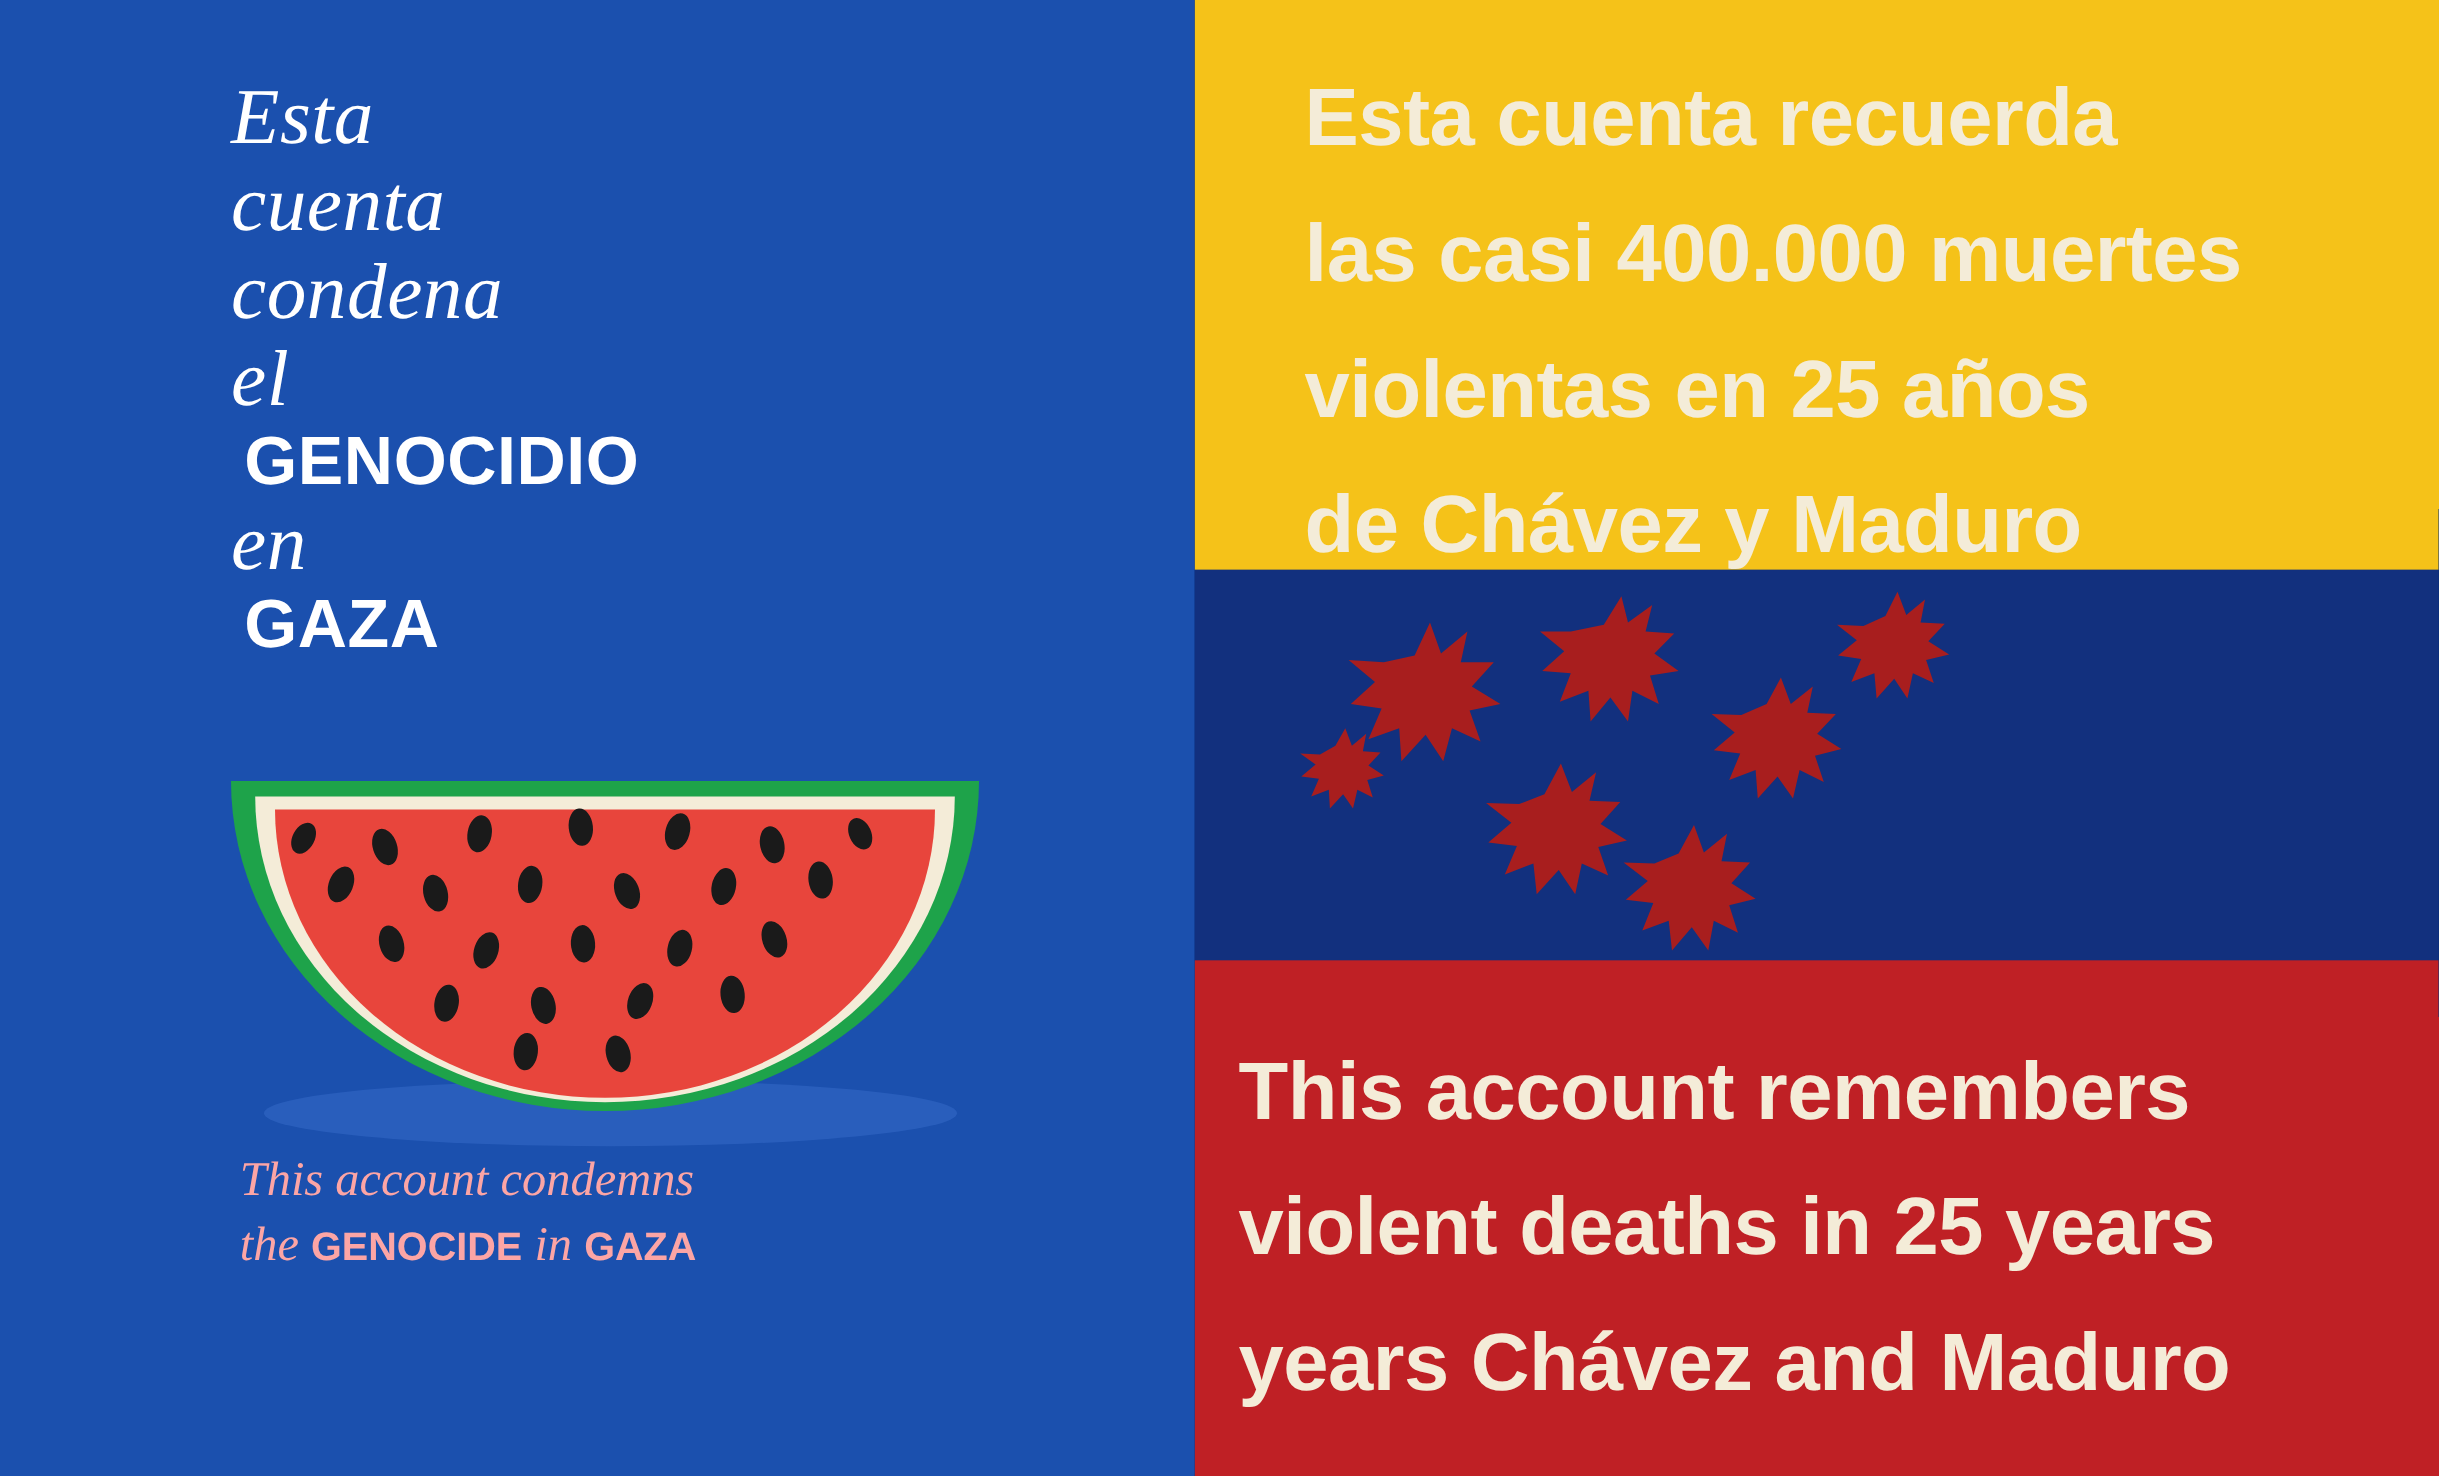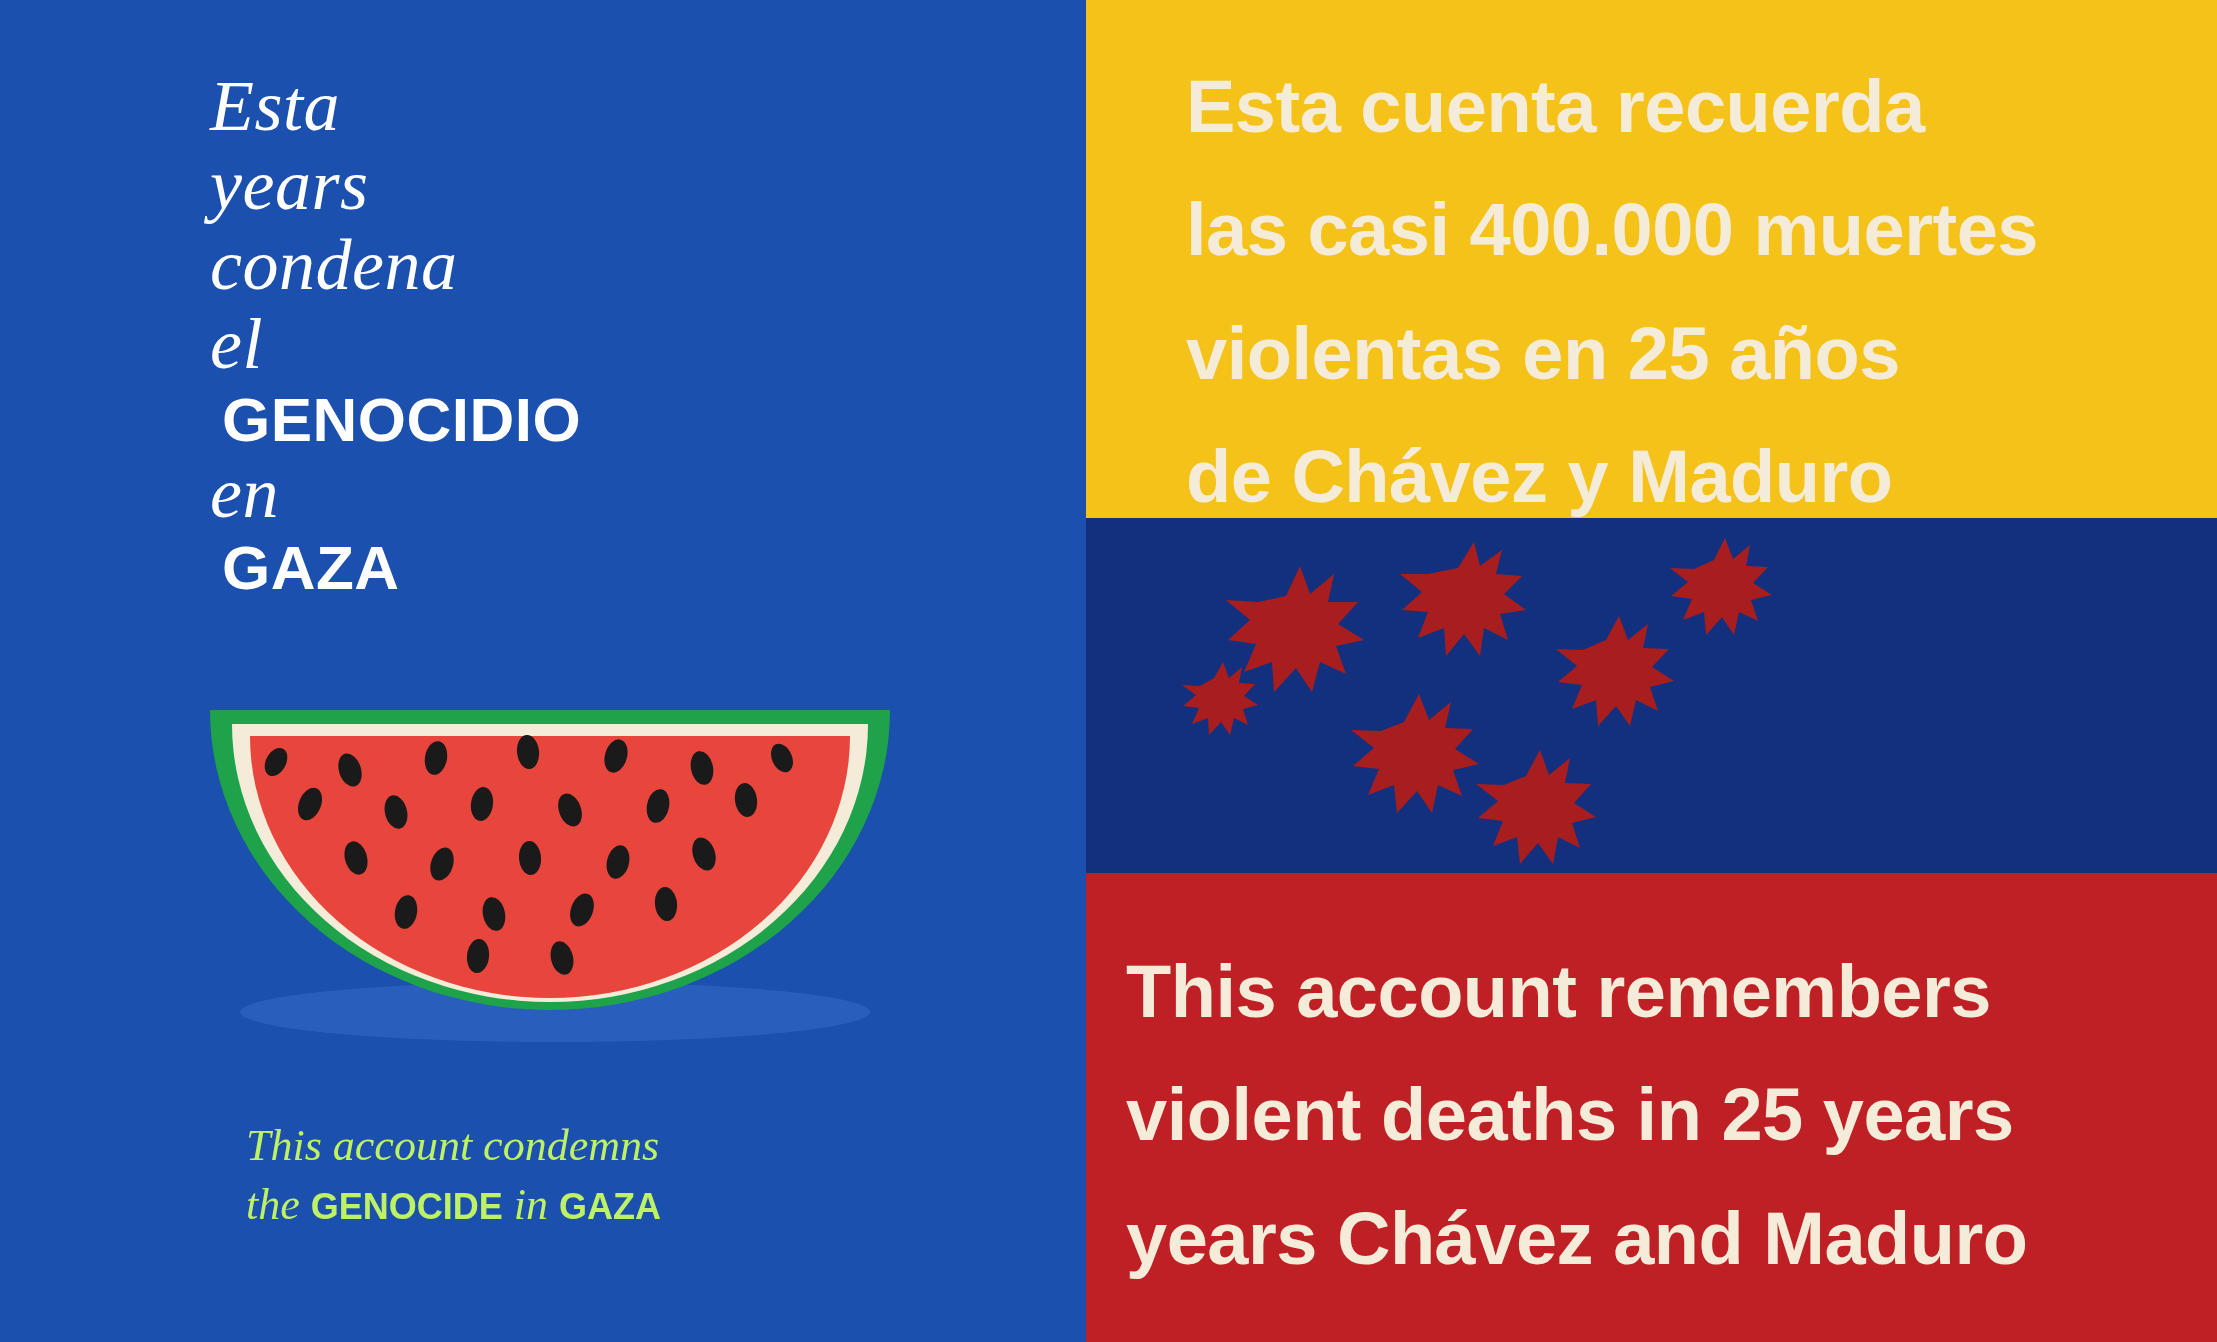--- a/index.html
+++ b/index.html
@@ -79,28 +79,27 @@
     position: absolute;
     left: 60px;
     top: 0;
     width: 680px;
     height: 320px;
   }
 
   .left-sub {
     position: absolute;
     left: 218px;
-    top: 1116px;
+    top: 1042px;
     width: 720px;
-    color: #bef264;
+    color: #fca5a5;
     font-family: "Liberation Serif", serif;
     font-style: italic;
     font-size: 44px;
     line-height: 1.35;
-    margin-left: 28px;
   }
   .left-sub b {
     font-family: "Liberation Sans", sans-serif;
     font-style: normal;
     font-weight: 700;
     font-size: 36px;
   }
 
   
   .right-panel {
@@ -144,21 +143,21 @@
 </style>
 </head>
 <body>
 
 <div class="canvas">
 
   <div class="left-panel">
 
     <div class="left-heading">
       <span class="ln serif-it">Esta</span>
-      <span class="ln serif-it">years</span>
+      <span class="ln serif-it">cuenta</span>
       <span class="ln serif-it">condena</span>
       <span class="ln serif-it">el</span>
       <span class="ln sans-bold">GENOCIDIO</span>
       <span class="ln serif-it">en</span>
       <span class="ln sans-bold">GAZA</span>
     </div>
 
     <div class="melon-wrap">
       <div class="melon-shadow"></div>
       <svg class="melon-svg" viewBox="0 0 680 320">

